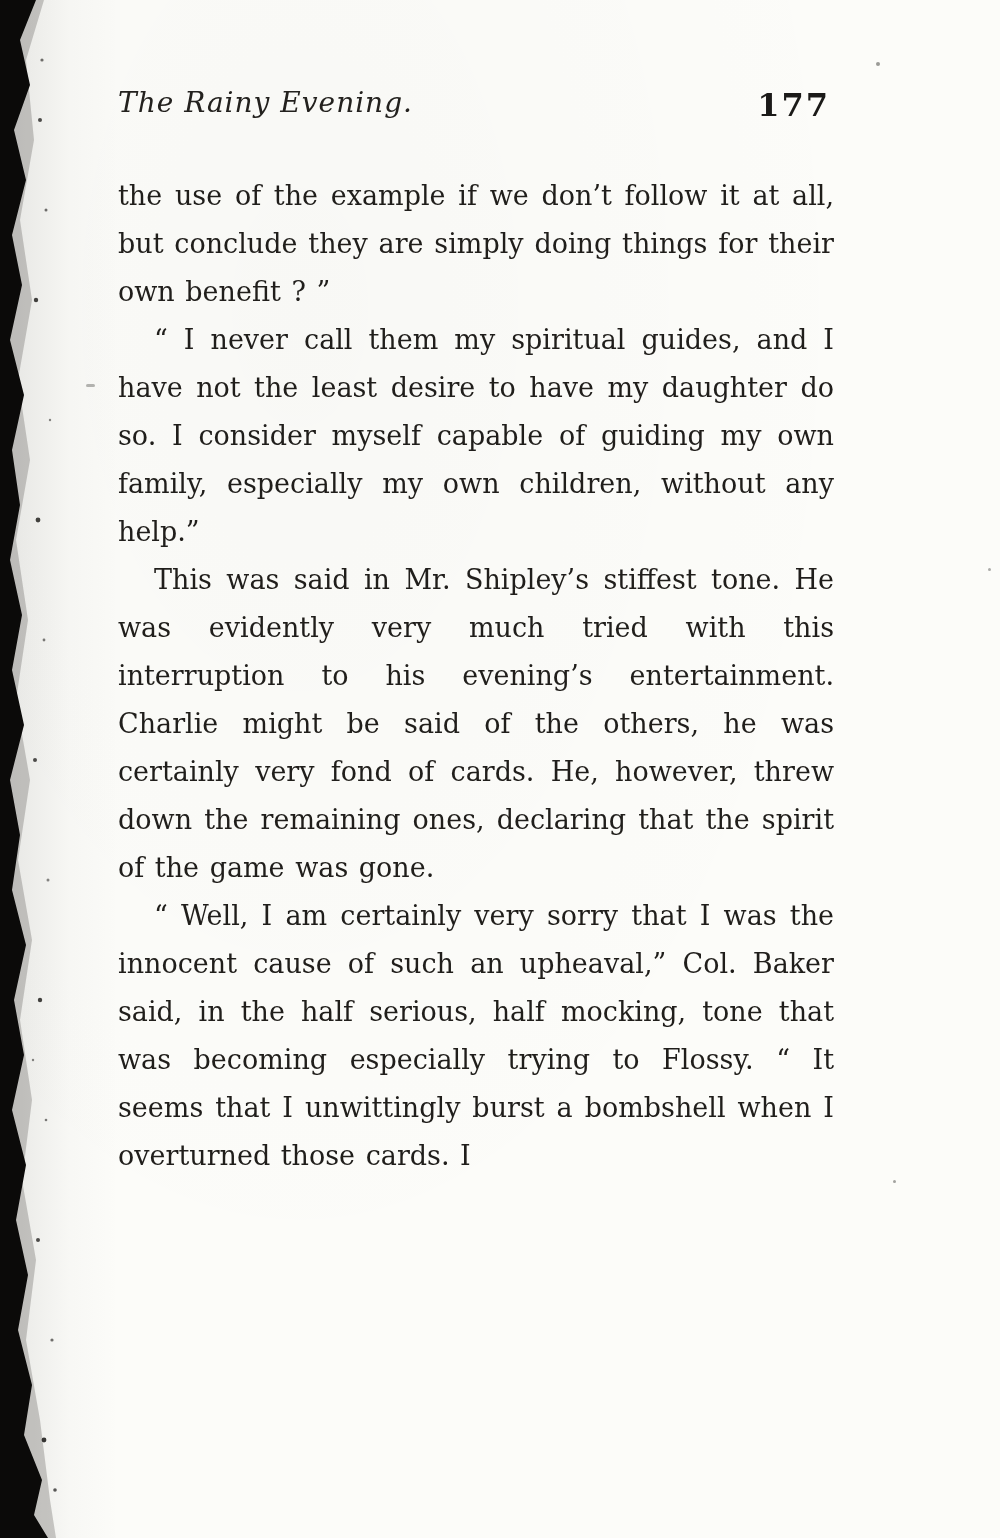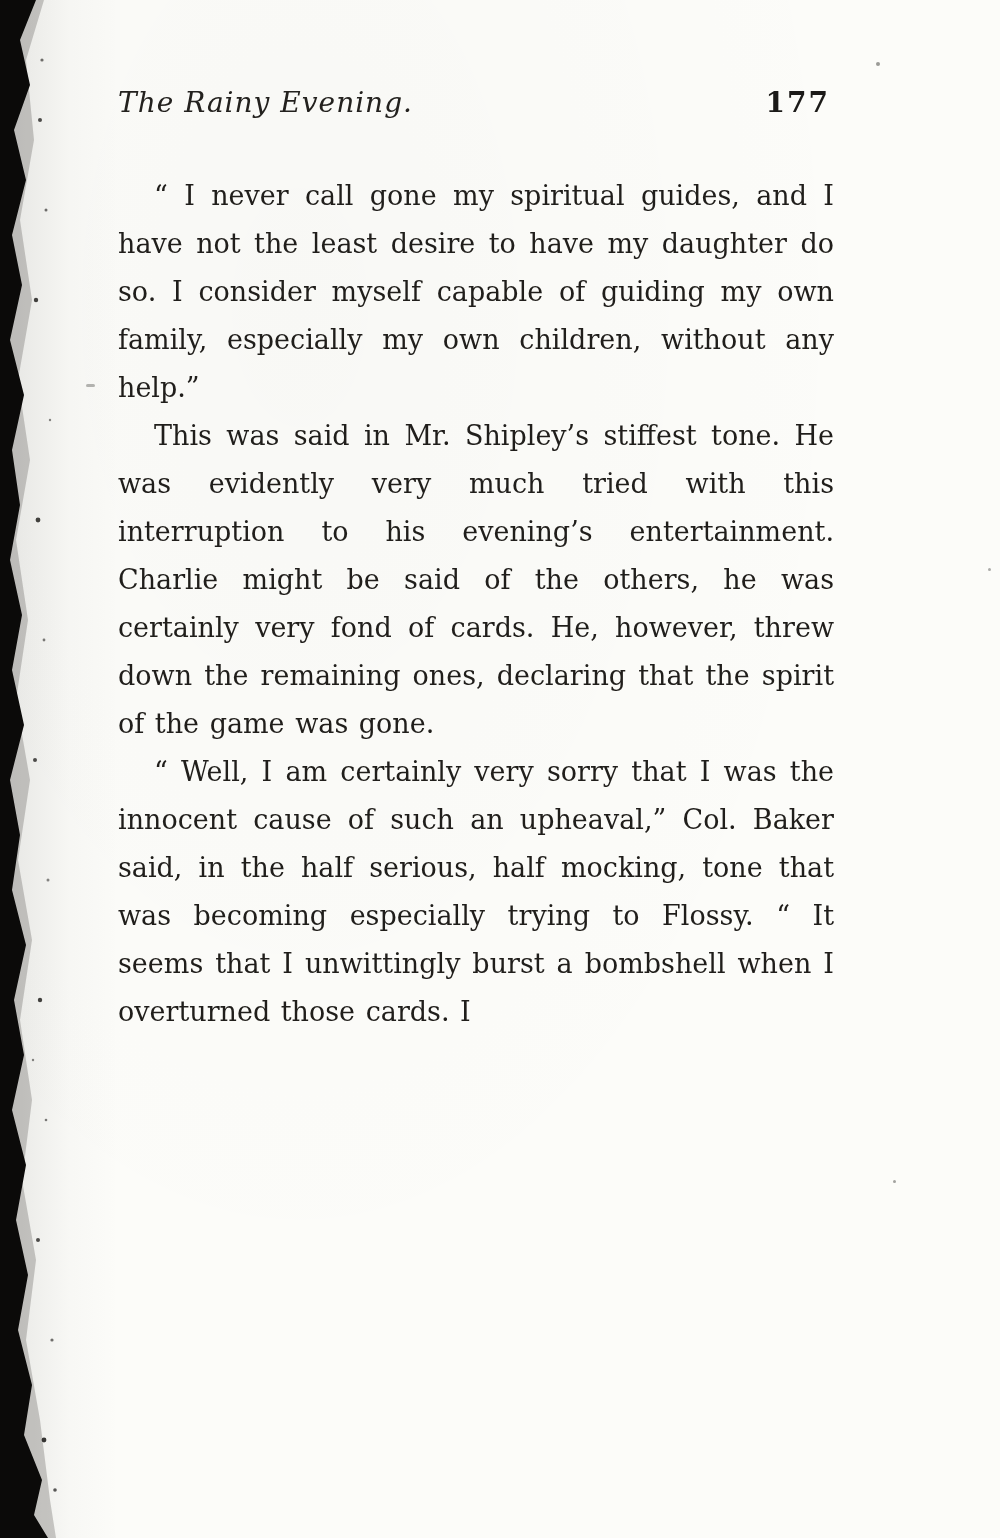--- a/index.html
+++ b/index.html
@@ -43,21 +43,21 @@
     text-align: left;
     font-style: italic;
     font-size: 28px;
     letter-spacing: 1px;
     color: #23211e;
   }
   .page-number {
     position: absolute;
     right: 4px;
     top: 0;
-    font-size: 28px;
+    font-size: 32px;
     font-weight: 700;
     letter-spacing: 2px;
     color: #1b1a18;
   }
   .body-text p {
     margin: 0;
     font-size: 27px;
     line-height: 48px;
     text-align: justify;
     text-indent: 36px;
@@ -109,19 +109,20 @@
   <div class="speck s4"></div>
 
   <div class="content">
 
     <div class="running-head">
       <span class="running-title">The Rainy Evening.</span>
       <span class="page-number">177</span>
     </div>
 
     <div class="body-text">
-      <p>“ I never call gone my spiritual guides, and I have not the least desire to have my daughter do so.  I consider myself capable of guiding my own family, especially my own children, without any help.”</p>
+      <p class="no-indent">the use of the example if we don’t follow it at all, but conclude they are simply doing things for their own benefit ? ”</p>
+      <p>“ I never call them my spiritual guides, and I have not the least desire to have my daughter do so.  I consider myself capable of guiding my own family, especially my own children, without any help.”</p>
       <p>This was said in Mr. Shipley’s stiffest tone. He was evidently very much tried with this interruption to his evening’s entertainment. Charlie might be said of the others, he was certainly very fond of cards.  He, however, threw down the remaining ones, declaring that the spirit of the game was gone.</p>
       <p>“ Well, I am certainly very sorry that I was the innocent cause of such an upheaval,” Col. Baker said, in the half serious, half mocking, tone that was becoming especially trying to Flossy.  “ It seems that I unwittingly burst a bombshell when I overturned those cards.  I</p>
     </div>
 
   </div>
 </div>
 
 </body></html>

